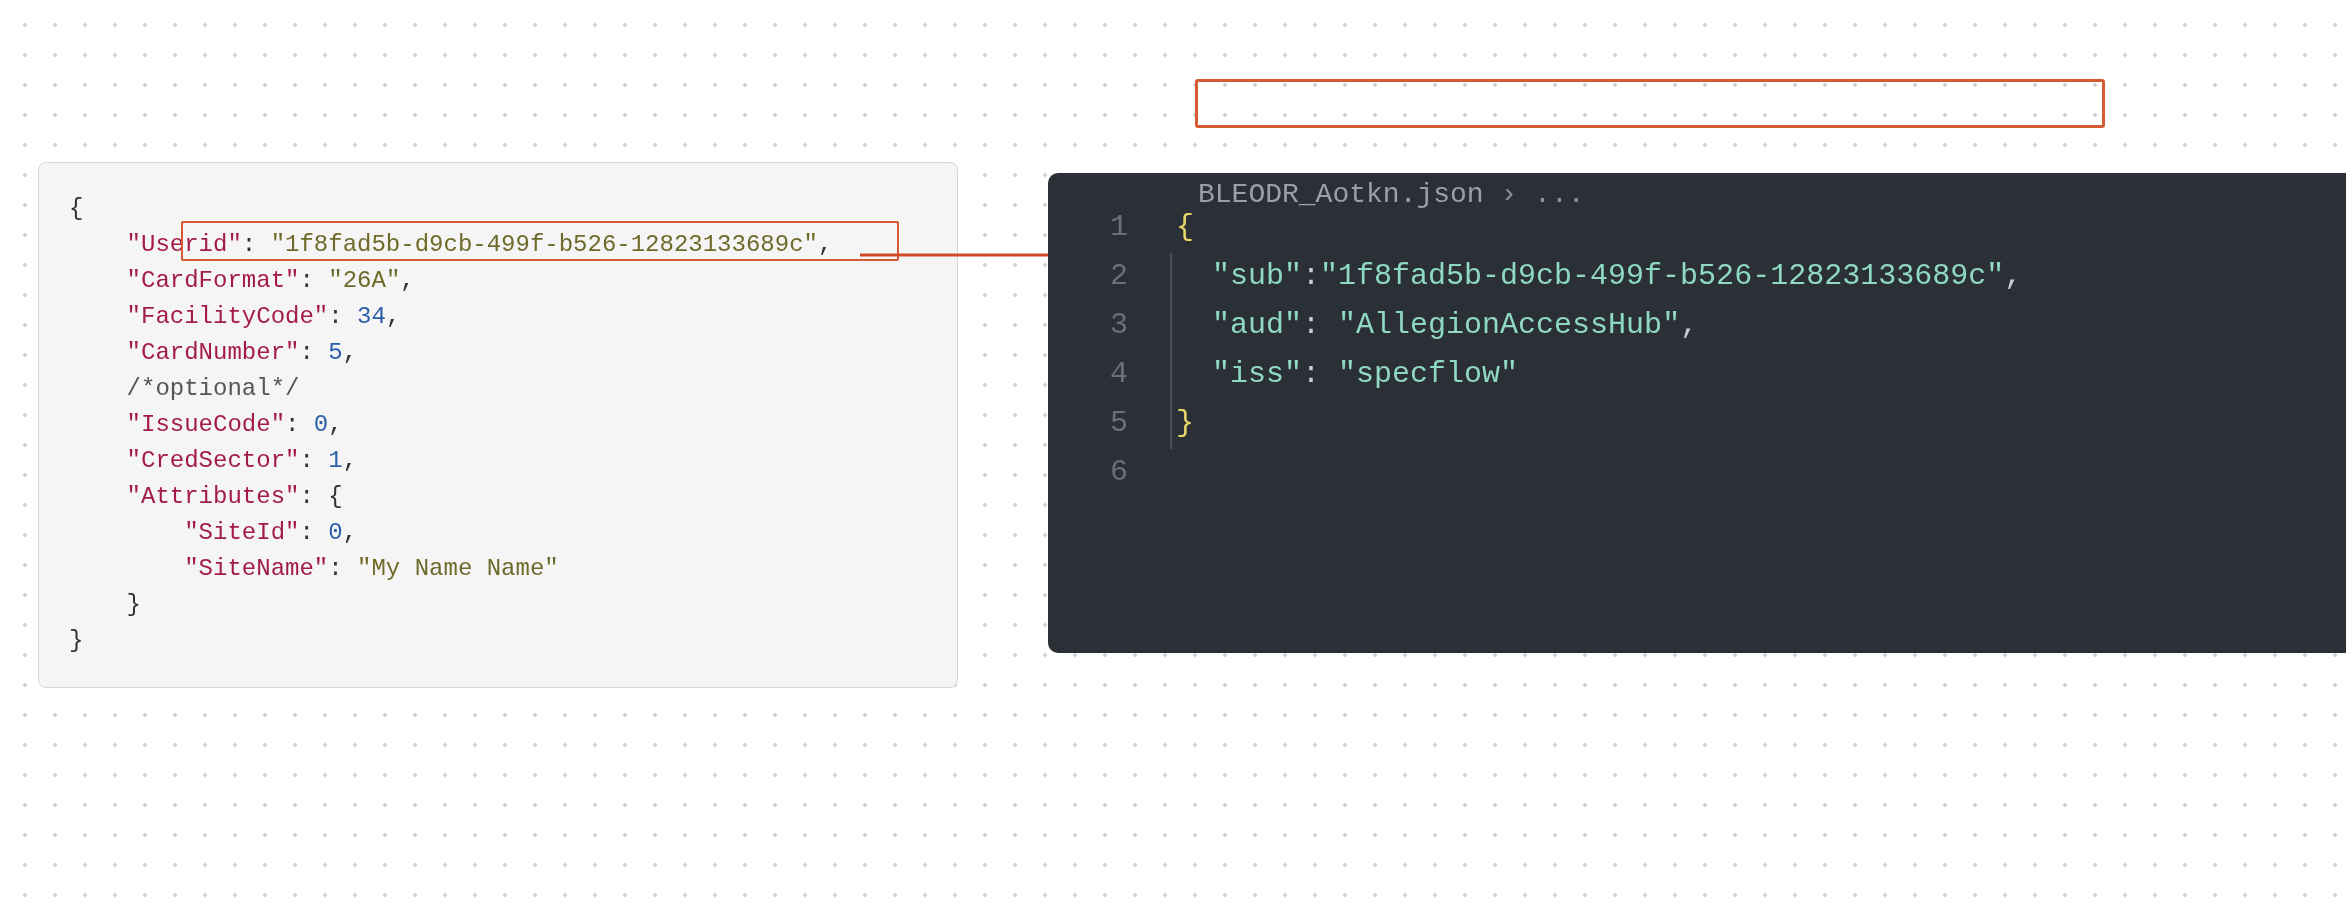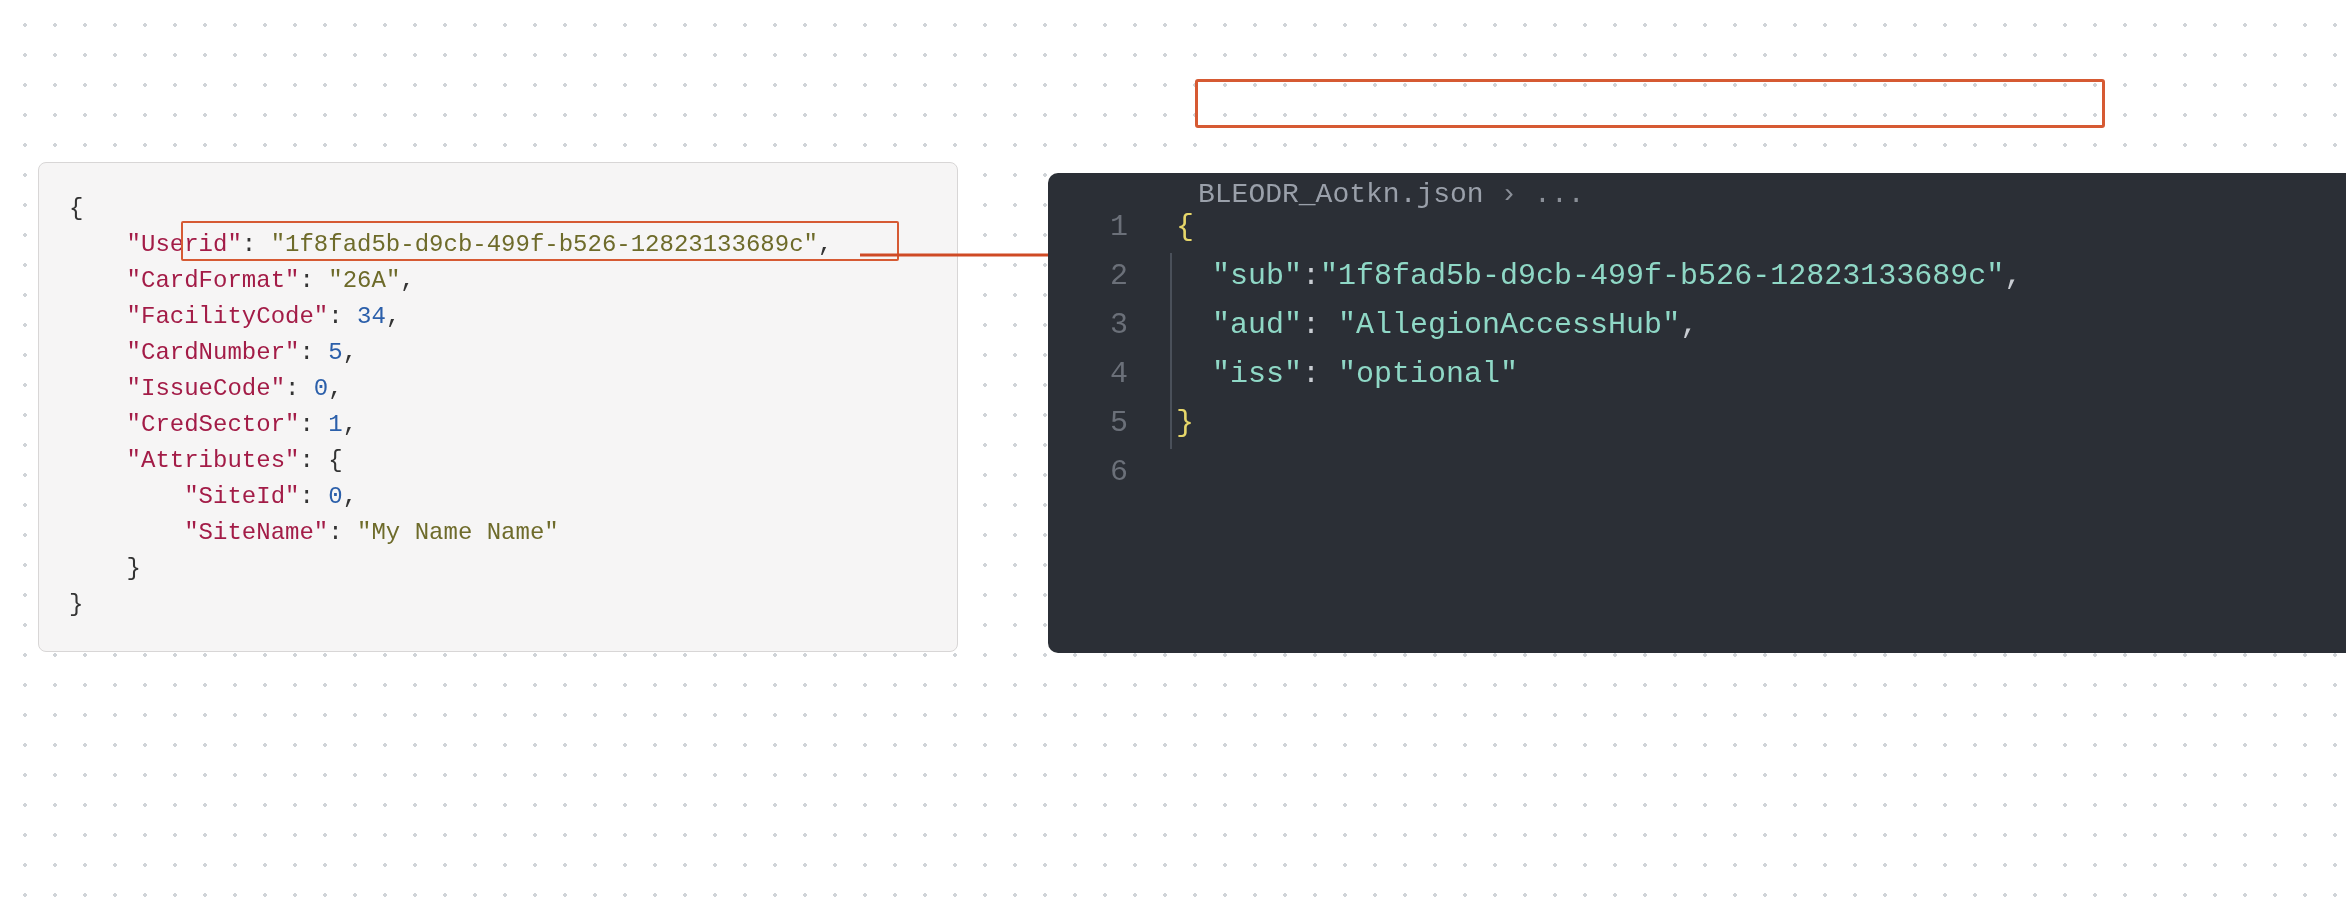--- a/index.html
+++ b/index.html
@@ -127,20 +127,21 @@
 <body>
 
 <div class="canvas">
 
   <div class="panel-light">
     <div class="line"><span class="punct">{</span></div>
     <div class="line">    <span class="key">"Userid"</span><span class="punct">: </span><span class="str">"<span>1f8fad5b-d9cb-499f-b526-12823133689c</span>"</span><span class="punct">,</span></div>
     <div class="line">    <span class="key">"CardFormat"</span><span class="punct">: </span><span class="str">"<span>26A</span>"</span><span class="punct">,</span></div>
     <div class="line">    <span class="key">"FacilityCode"</span><span class="punct">: </span><span class="num">34</span><span class="punct">,</span></div>
     <div class="line">    <span class="key">"CardNumber"</span><span class="punct">: </span><span class="num">5</span><span class="punct">,</span></div>
+    <div class="line">    <span class="cmt">/*optional*/</span></div>
     <div class="line">    <span class="key">"IssueCode"</span><span class="punct">: </span><span class="num">0</span><span class="punct">,</span></div>
     <div class="line">    <span class="key">"CredSector"</span><span class="punct">: </span><span class="num">1</span><span class="punct">,</span></div>
     <div class="line">    <span class="key">"Attributes"</span><span class="punct">: {</span></div>
     <div class="line">        <span class="key">"SiteId"</span><span class="punct">: </span><span class="num">0</span><span class="punct">,</span></div>
     <div class="line">        <span class="key">"SiteName"</span><span class="punct">: </span><span class="str">"<span>My Name Name</span>"</span></div>
     <div class="line">    <span class="punct">}</span></div>
     <div class="line"><span class="punct">}</span></div>
     <div class="hl-light"></div>
   </div>
 
@@ -163,20 +164,20 @@
       <div>3</div>
       <div>4</div>
       <div>5</div>
       <div>6</div>
     </div>
     <div class="guide"></div>
     <div class="dark-code">
       <div class="dline"> <span class="brace-y">{</span></div>
       <div class="dline">   <span class="dkey">"sub"</span><span class="dpunct">:</span><span class="dstr">"<span>1f8fad5b-d9cb-499f-b526-12823133689c</span>"</span><span class="dpunct">,</span></div>
       <div class="dline">   <span class="dkey">"aud"</span><span class="dpunct">: </span><span class="dstr">"<span>AllegionAccessHub</span>"</span><span class="dpunct">,</span></div>
-      <div class="dline">   <span class="dkey">"iss"</span><span class="dpunct">: </span><span class="dstr">"<span>optional</span>"</span></div>
+      <div class="dline">   <span class="dkey">"iss"</span><span class="dpunct">: </span><span class="dstr">"<span>specflow</span>"</span></div>
       <div class="dline"> <span class="brace-y">}</span></div>
       <div class="dline"> </div>
     </div>
   </div>
   <div class="hl-dark"></div>
 
 </div>
 
 </body></html>

